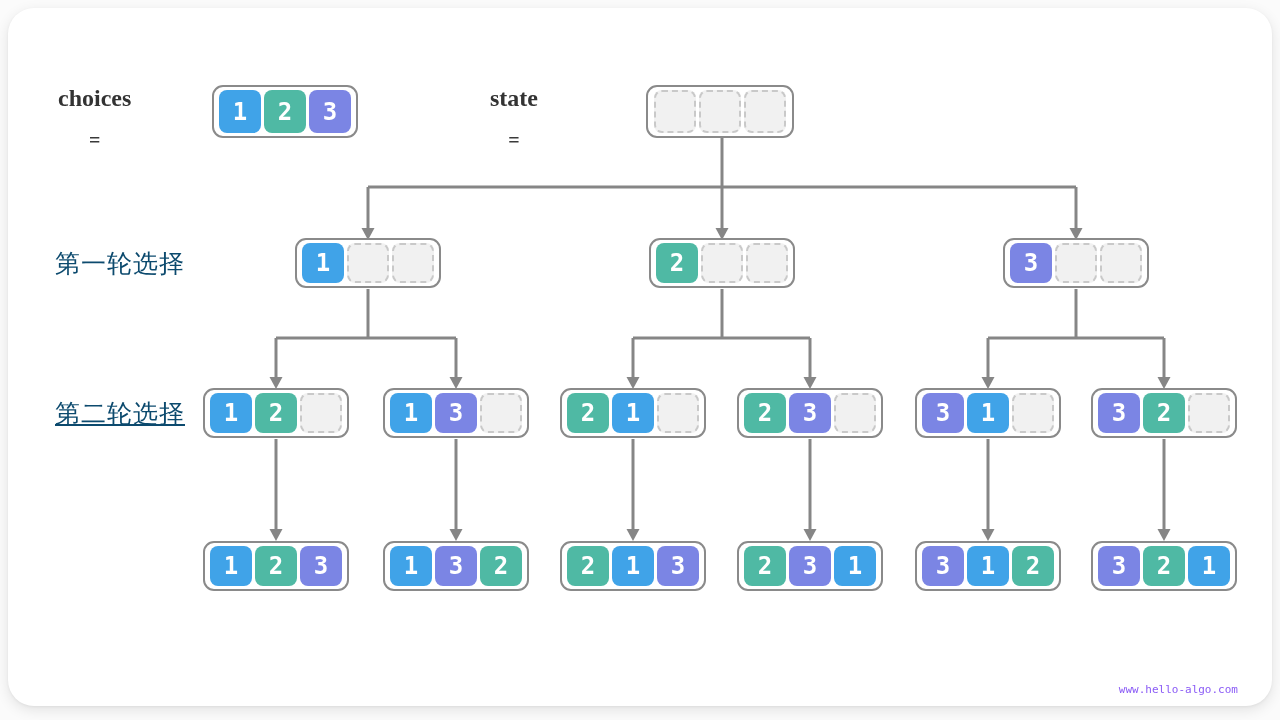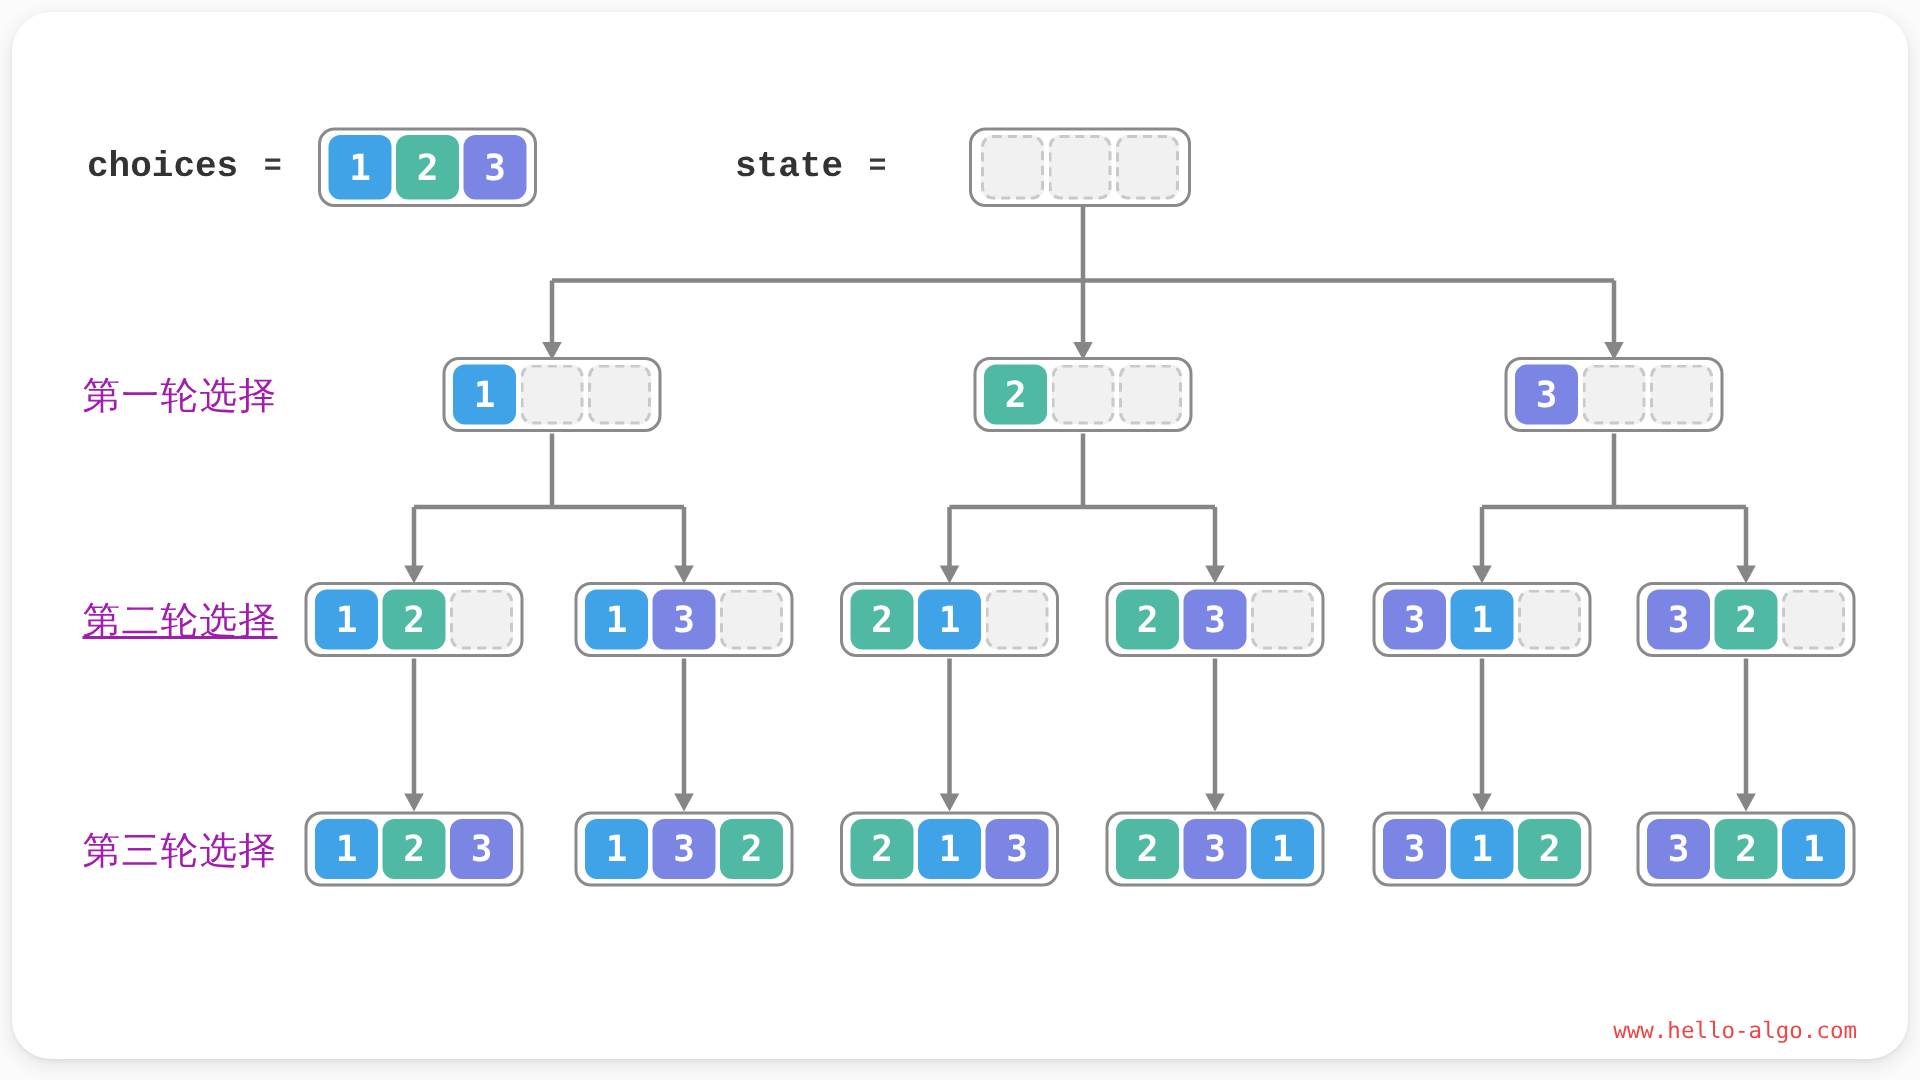--- a/index.html
+++ b/index.html
@@ -2,32 +2,32 @@
 <html><head>
 <meta charset="utf-8">
 <style>
   html,body{margin:0;padding:0;}
   body{background:#f4f4f4;font-family:"Liberation Sans",sans-serif;}
   .canvas{position:relative;width:1280px;height:720px;background:#fbfbfb;overflow:hidden;}
   .card{position:absolute;left:8px;top:8px;width:1264px;height:698px;background:#ffffff;
         border-radius:26px;box-shadow:0 4px 14px rgba(0,0,0,.10),0 1px 3px rgba(0,0,0,.05);}
   #edges{position:absolute;left:0;top:0;pointer-events:none;}
   .hdr{position:absolute;top:85px;height:53px;display:flex;align-items:center;gap:17px;
-       font-family:Liberation Mono, monospace;font-weight:bold;font-size:24px;color:#333333;}
+       font-family:Liberation Serif, serif;font-weight:bold;font-size:24px;color:#333333;flex-direction:column;}
   .hdr .eq{font-size:20px;font-weight:600;color:#3a3a3a;}
   .abox{position:absolute;display:flex;align-items:center;justify-content:center;gap:3px;
         background:#ffffff;border:2px solid #8a8a8a;border-radius:11px;box-sizing:border-box;}
   .cell{width:42px;border-radius:8px;display:flex;align-items:center;justify-content:center;
         color:#ffffff;font-family:"DejaVu Sans Mono",monospace;font-weight:bold;font-size:24px;
         box-sizing:border-box;}
   .cell.empty{background:#f1f1f1;border:2px dashed #c9c9c9;}
   .rowlabel{position:absolute;left:55px;height:50px;display:flex;align-items:center;
-            font-size:25px;letter-spacing:1px;color:#a21caf;font-weight:500;}
+            font-size:25px;letter-spacing:1px;color:#0c4a6e;font-weight:500;}
   .watermark{position:absolute;right:42px;bottom:24px;font-family:"DejaVu Sans Mono",monospace;
-             font-size:15px;color:#ef4444;}
+             font-size:11px;color:#8b5cf6;}
 </style>
 </head>
 <body>
 
 <div class="canvas" id="stage">
   <div class="card"></div>
 
   <svg id="edges" width="1280" height="720">
       <line x1="722" y1="138" x2="722" y2="187" stroke="#868686" stroke-width="3"></line>
       <line x1="368" y1="187" x2="1076" y2="187" stroke="#868686" stroke-width="3"></line>
@@ -74,21 +74,20 @@
     <span class="eq">=</span>
   </div>
 
   <div class="hdr" style="left:490px;">
     <span>state</span>
     <span class="eq">=</span>
   </div>
 
   <div class="rowlabel" style="top:238px;">第一轮选择</div>
   <div class="rowlabel" style="top:388px;text-decoration:underline;">第二轮选择</div>
-  <div class="rowlabel" style="top:541px;">第三轮选择</div>
 
   <div class="watermark">www.hello-algo.com</div>
 <div class="abox" style="left: 212px; top: 85px; width: 146px; height: 53px;">
       <div class="cell" style="height: 43px; background: rgb(64, 163, 232);">1</div>
       <div class="cell" style="height: 43px; background: rgb(79, 185, 164);">2</div>
       <div class="cell" style="height: 43px; background: rgb(123, 133, 228);">3</div>
     </div>
     <div class="abox" style="left: 646px; top: 85px; width: 148px; height: 53px;">
       <div class="cell empty" style="height: 43px;"></div>
       <div class="cell empty" style="height: 43px;"></div>

